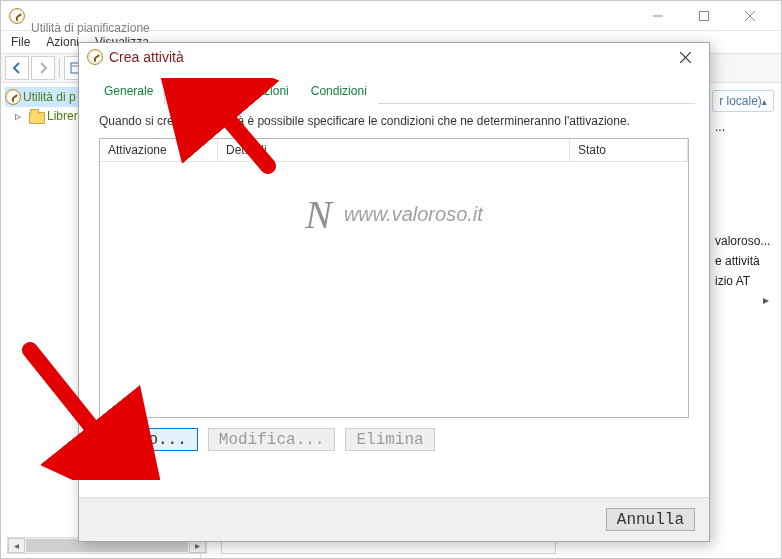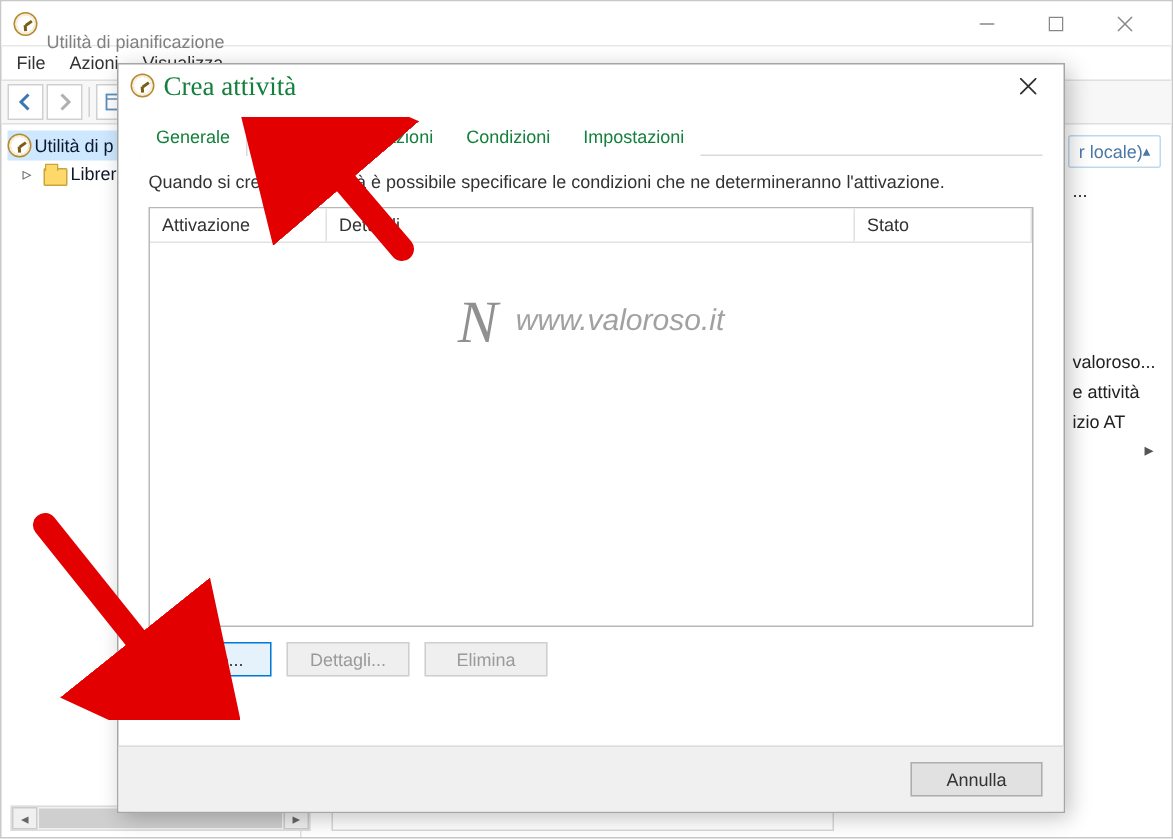--- a/index.html
+++ b/index.html
@@ -17,58 +17,58 @@
 .toolbar { height: 30px; display: flex; align-items: center; border-top: 1px solid #e0e0e0; border-bottom: 1px solid #e0e0e0; background: #f7f7f7; padding: 0 4px; gap: 2px; }
 .toolbar .tb-btn { width: 24px; height: 24px; border: 1px solid #d0d0d0; background: #fff; display: flex; align-items: center; justify-content: center; }
 .toolbar .sep { width: 1px; height: 20px; background: #d0d0d0; margin: 0 2px; }
 
 .content { display: flex; height: calc(100% - 82px); }
 .tree { width: 200px; border-right: 1px solid #e0e0e0; padding: 4px; }
 .tree-row { display: flex; align-items: center; padding: 2px 0; gap: 2px; }
 .tree-row.sel { background: #cde8ff; }
 .tree-twisty { width: 12px; color: #666; }
 .tree-icon { width: 16px; height: 16px; }
-.tree-label { color: #0f172a; }
+.tree-label { color: #4d7c0f; }
 
 .right-pane { flex: 1; display: flex; flex-direction: column; }
 .right-title { background: #fff; border: 1px solid #c0d8ee; border-radius: 2px; margin: 3px; padding: 3px 6px; color: #4a78a8; display: flex; align-items: center; justify-content: center; }
 .right-title .chev { font-size: 10px; }
 .actions-list { padding: 2px 6px; }
 .actions-list .act { padding: 3px 0; color: #222; white-space: nowrap; overflow: hidden; text-overflow: ellipsis; }
 .expand-ch { text-align: right; padding-right: 8px; color: #555; }
 
 .hscroll { position: absolute; left: 6px; bottom: 4px; width: 200px; height: 17px; display: flex; align-items: center; background: #f0f0f0; border: 1px solid #ddd; }
 .hscroll .arrow { width: 17px; height: 15px; background: #f0f0f0; display: flex; align-items: center; justify-content: center; border: 1px solid #ccc; color: #666; font-size: 10px; }
 .hscroll .thumb { flex: 1; height: 13px; background: #cfcfcf; margin: 0 1px; }
 
 .bottom-frag { position: absolute; left: 220px; bottom: 4px; width: 335px; height: 24px; border: 1px solid #d8d8d8; background: #fff; color: #aaa; overflow: hidden; padding: 3px 6px; }
 
 
 .dialog { position: absolute; left: 78px; top: 42px; width: 632px; height: 500px; background: #fff; border: 1px solid #a6a6a6; box-shadow: 3px 3px 14px rgba(0,0,0,0.25); }
 .dlg-titlebar { height: 28px; display: flex; align-items: center; padding: 0 8px; }
 .dlg-titlebar .icon { width: 16px; height: 16px; margin-right: 6px; }
-.dlg-titlebar .title { flex: 1; color: #15803d; font-size: 18px; font-family: Liberation Serif, serif; }
+.dlg-titlebar .title { flex: 1; color: #7f1d1d; font-size: 14px; }
 .dlg-titlebar .close { width: 32px; height: 24px; display: flex; align-items: center; justify-content: center; color: #444; }
 .dlg-body { padding: 6px 14px 14px 14px; }
 .tabs { display: flex; border-bottom: 1px solid #d9d9d9; }
 .tab { padding: 5px 10px 6px 10px; border: 1px solid transparent; border-bottom: none; color: #15803d; position: relative; top: 1px; background: #fff; }
 .tab.active { border-color: #d9d9d9; background: #fff; }
 .tab-panel { padding: 10px 6px 4px 6px; }
 .hint { color: #333; margin-bottom: 10px; }
 .grid { border: 1px solid #b8b8b8; height: 280px; background: #fff; position: relative; }
 .grid-header { display: flex; background: #fff; border-bottom: 1px solid #e2e2e2; }
 .grid-header .col { padding: 4px 8px; border-right: 1px solid #e2e2e2; color: #333; }
 .col-a { width: 118px; }
 .col-b { width: 352px; }
 .col-c { flex: 1; }
 .watermark { position: absolute; left: 50%; top: 52px; transform: translateX(-50%); display: flex; align-items: center; gap: 12px; color: #a1a1a1; font-style: italic; font-family: Georgia, "Times New Roman", serif; font-size: 20px; }
 .watermark .logo { font-size: 40px; font-family: "Brush Script MT", cursive; color: #909090; }
 
 .btn-row { display: flex; gap: 10px; margin-top: 10px; }
-.btn { min-width: 82px; height: 23px; border: 1px solid #adadad; background: #e1e1e1; color: #333; display: inline-flex; align-items: center; justify-content: center; padding: 0 10px; font-size: 12px; }
+.btn { min-width: 82px; height: 23px; border: 1px solid #adadad; background: #e1e1e1; color: #333; display: inline-flex; align-items: center; justify-content: center; padding: 0 10px; font-size: 16px; font-family: Liberation Mono, monospace; }
 .btn.focus { border: 1px solid #0078d7; background: #e5f1fb; }
 .btn.disabled { color: #9a9a9a; background: #efefef; border-color: #cfcfcf; }
 .dlg-footer { position: absolute; left: 0; right: 0; bottom: 0; height: 44px; background: #f0f0f0; border-top: 1px solid #dcdcdc; display: flex; align-items: center; justify-content: flex-end; gap: 8px; padding: 0 14px; }
 
 
 .arrow-ann { position: absolute; pointer-events: none; }
 
 
 .clock { width: 16px; height: 16px; border: 1.5px solid #b58a2e; border-radius: 50%; background: radial-gradient(circle at 50% 50%, #fff 0 55%, #f6eedb 55%); position: relative; }
 .clock::before { content: ""; position: absolute; left: 50%; top: 50%; width: 5px; height: 1.5px; background: #7a5c16; transform-origin: left center; transform: rotate(-35deg); }
@@ -185,42 +185,41 @@
           <path d="M0 0 L11 11 M11 0 L0 11" stroke="#333" stroke-width="1.2"></path>
         </svg>
     </div>
   </div>
   <div class="dlg-body">
     <div class="tabs">
       <div class="tab">Generale</div>
       <div class="tab active">Attivazione</div>
       <div class="tab">Azioni</div>
       <div class="tab">Condizioni</div>
-      <div class="tab">Impostazioni</div>
     </div>
     <div class="tab-panel">
       <div class="hint">
         <span>Quando si crea un</span>
         <span style="opacity:0">' attiv</span>
         <span>ità è possibile specificare le condizioni che ne determineranno l'attivazione.</span>
       </div>
       <div class="grid">
         <div class="grid-header">
           <div class="col col-a">Attivazione</div>
           <div class="col col-b">Dettagli</div>
           <div class="col col-c">Stato</div>
         </div>
         <div class="watermark">
           <span class="logo">N</span>
           <span>www.valoroso.it</span>
         </div>
       </div>
       <div class="btn-row">
         <div class="btn focus">Nuovo...</div>
-        <div class="btn disabled">Dettagli...</div>
+        <div class="btn disabled">Modifica...</div>
         <div class="btn disabled">Elimina</div>
       </div>
     </div>
   </div>
   <div class="dlg-footer">
     <div class="btn" style="min-width:88px">Annulla</div>
   </div>
 </div>
 
 <svg class="arrow-ann" style="left:140px; top:78px;" width="140" height="100">

